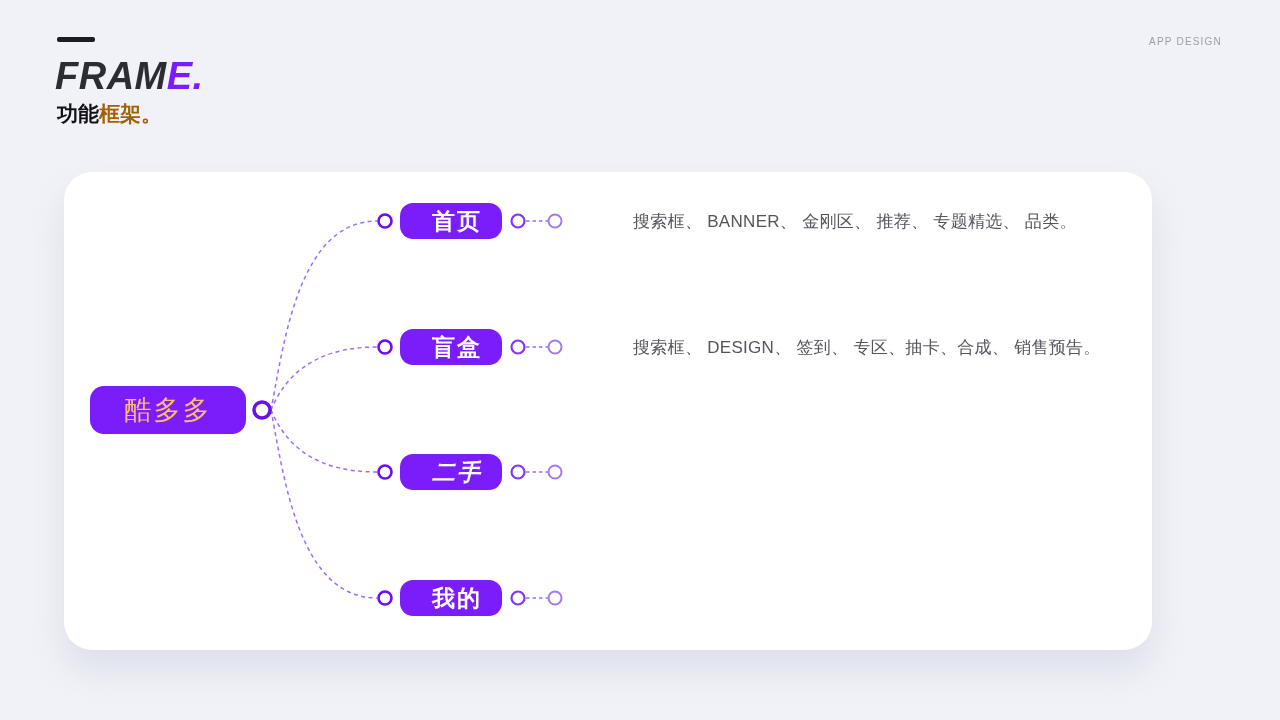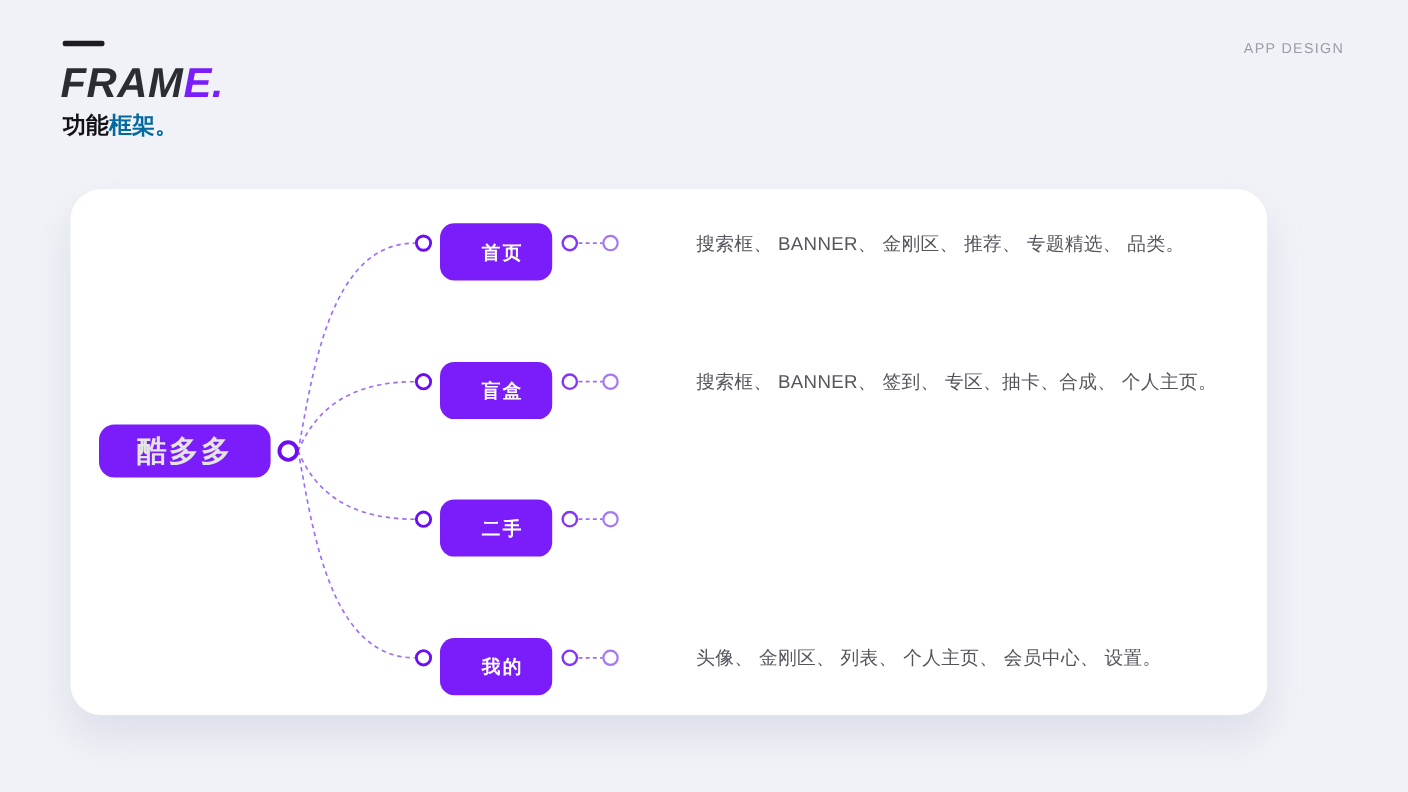--- a/index.html
+++ b/index.html
@@ -19,50 +19,50 @@
   .brand {
     position: absolute; left: 55px; top: 55px;
     font-size: 38px; font-weight: bold; font-style: italic;
     letter-spacing: 0.5px; color: #2c2c33;
   }
   .brand .accent { color: #7b1dfa; }
   .subtitle {
     position: absolute; left: 57px; top: 100px;
     font-size: 21px; font-weight: bold; color: #111116;
   }
-  .subtitle .accent { color: #0369a1; }
+  .subtitle .accent { color: #a16207; }
   .corner-label {
     position: absolute; right: 58px; top: 36px;
-    font-size: 13px; color: #9c9ca6; letter-spacing: 1.2px; text-align: right;
+    font-size: 10px; color: #9c9ca6; letter-spacing: 1.2px; text-align: right;
   }
 
   
   .card {
     position: absolute; left: 64px; top: 172px;
     width: 1088px; height: 478px;
     background: #ffffff; border-radius: 28px;
     box-shadow: 0 20px 35px rgba(140, 150, 185, 0.20);
   }
   .card svg.links { position: absolute; left: 0; top: 0; }
 
   
   .root-node {
     position: absolute; left: 26px; top: 214px;
     width: 156px; height: 48px;
     background: #7b1dfa; border-radius: 14px;
-    color: #e5e5e5; font-size: 27px; font-weight: bold;
+    color: #fdba74; font-size: 27px; font-weight: normal;
     display: flex; align-items: center; justify-content: center;
     letter-spacing: 2px;
   }
   .branch-row { position: absolute; left: 0; width: 100%; height: 36px; }
   .branch-node {
     position: absolute; left: 336px; top: 0;
-    width: 102px; height: 52px;
+    width: 102px; height: 36px;
     background: #7b1dfa; border-radius: 13px;
-    color: #ffffff; font-size: 17px; font-weight: bold;
+    color: #ffffff; font-size: 23px; font-weight: bold;
     display: flex; align-items: center; justify-content: center;
     letter-spacing: 2px;
     padding-left: 12px;
   }
   .branch-desc {
     position: absolute; left: 541px; top: 0;
     height: 36px; line-height: 37px;
     font-size: 17px; color: #54545d; letter-spacing: 0.3px;
     white-space: nowrap;
     margin-left: 28px;
@@ -121,25 +121,24 @@
 
   <div class="root-node">酷多多</div>
 
   <div class="branch-row" style="top: 31px;">
     <div class="branch-node">首页</div>
     <div class="branch-desc">搜索框、 BANNER、 金刚区、 推荐、 专题精选、 品类。</div>
   </div>
 
   <div class="branch-row" style="top: 157px;">
     <div class="branch-node">盲盒</div>
-    <div class="branch-desc">搜索框、 BANNER、 签到、 专区、抽卡、合成、 个人主页。</div>
+    <div class="branch-desc">搜索框、 DESIGN、 签到、 专区、抽卡、合成、 销售预告。</div>
   </div>
 
-  <div class="branch-row" style="top: 282px;">
+  <div class="branch-row" style="top: 282px; font-style: italic;">
     <div class="branch-node">二手</div>
   </div>
 
   <div class="branch-row" style="top: 408px;">
     <div class="branch-node">我的</div>
-    <div class="branch-desc">头像、 金刚区、 列表、 个人主页、 会员中心、 设置。</div>
   </div>
 
 </div>
 
 </body></html>

